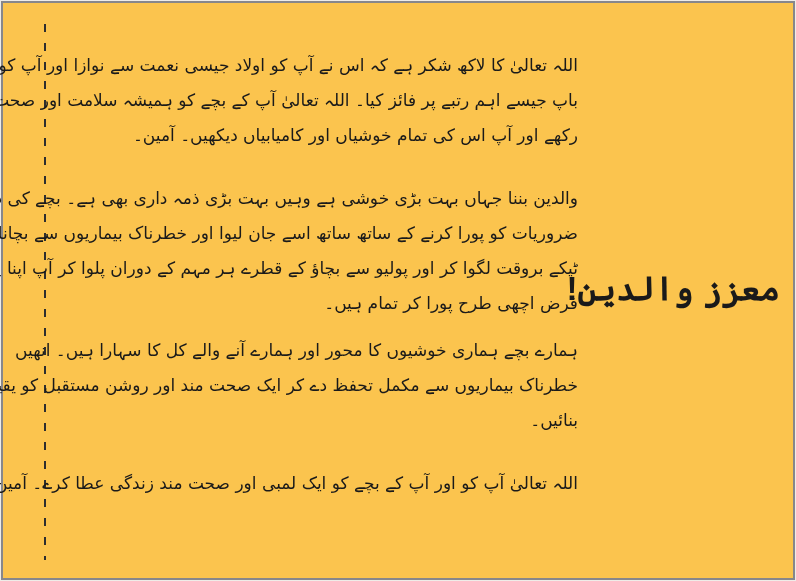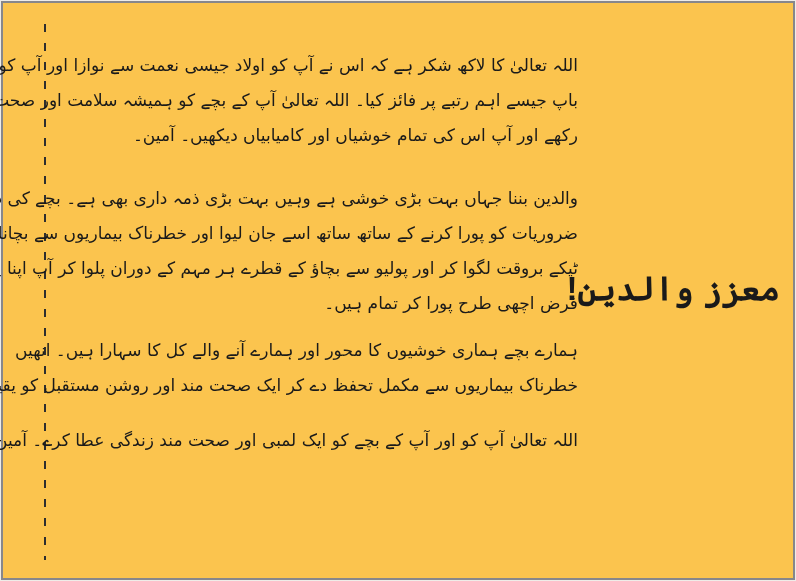--- a/index.html
+++ b/index.html
@@ -34,21 +34,21 @@
   }
   .body-text{
     position:absolute;top:45px;right:215px;width:512px;
     direction:rtl;text-align:right;
     color:var(--ink);
     font-size:17px;line-height:35px;
   }
   .para{margin:0;padding:0;}
   .para-1{margin-bottom:28px;}
   .para-2{margin-bottom:12px;}
-  .para-3{margin-bottom:20px;}
+  .para-3{margin-bottom:28px;}
   .line{display:block;white-space:nowrap;}
 </style>
 </head>
 <body>
 
 <div class="card">
 
   <div class="fold-line"></div>
 
   <h1 class="heading">معزز والدین!</h1>
@@ -64,20 +64,21 @@
     <p class="para para-2">
       <span class="line">والدین بننا جہاں بہت بڑی خوشی ہے وہیں بہت بڑی ذمہ داری بھی ہے۔ بچے کی دیگر</span>
       <span class="line">ضروریات کو پورا کرنے کے ساتھ ساتھ اسے جان لیوا اور خطرناک بیماریوں سے بچانا بھی</span>
       <span class="line">ٹیکے بروقت لگوا کر اور پولیو سے بچاؤ کے قطرے ہر مہم کے دوران پلوا کر آپ اپنا یہ</span>
       <span class="line">فرض اچھی طرح پورا کر تمام ہیں۔</span>
     </p>
 
     <p class="para para-3">
       <span class="line">ہمارے بچے ہماری خوشیوں کا محور اور ہمارے آنے والے کل کا سہارا ہیں۔ انھیں</span>
       <span class="line">خطرناک بیماریوں سے مکمل تحفظ دے کر ایک صحت مند اور روشن مستقبل کو یقینی</span>
+      <span class="line">بنائیں۔</span>
     </p>
 
     <p class="para para-4">
       <span class="line">اللہ تعالیٰ آپ کو اور آپ کے بچے کو ایک لمبی اور صحت مند زندگی عطا کرے۔ آمین۔</span>
     </p>
 
   </div>
 </div>
 
 </body></html>

